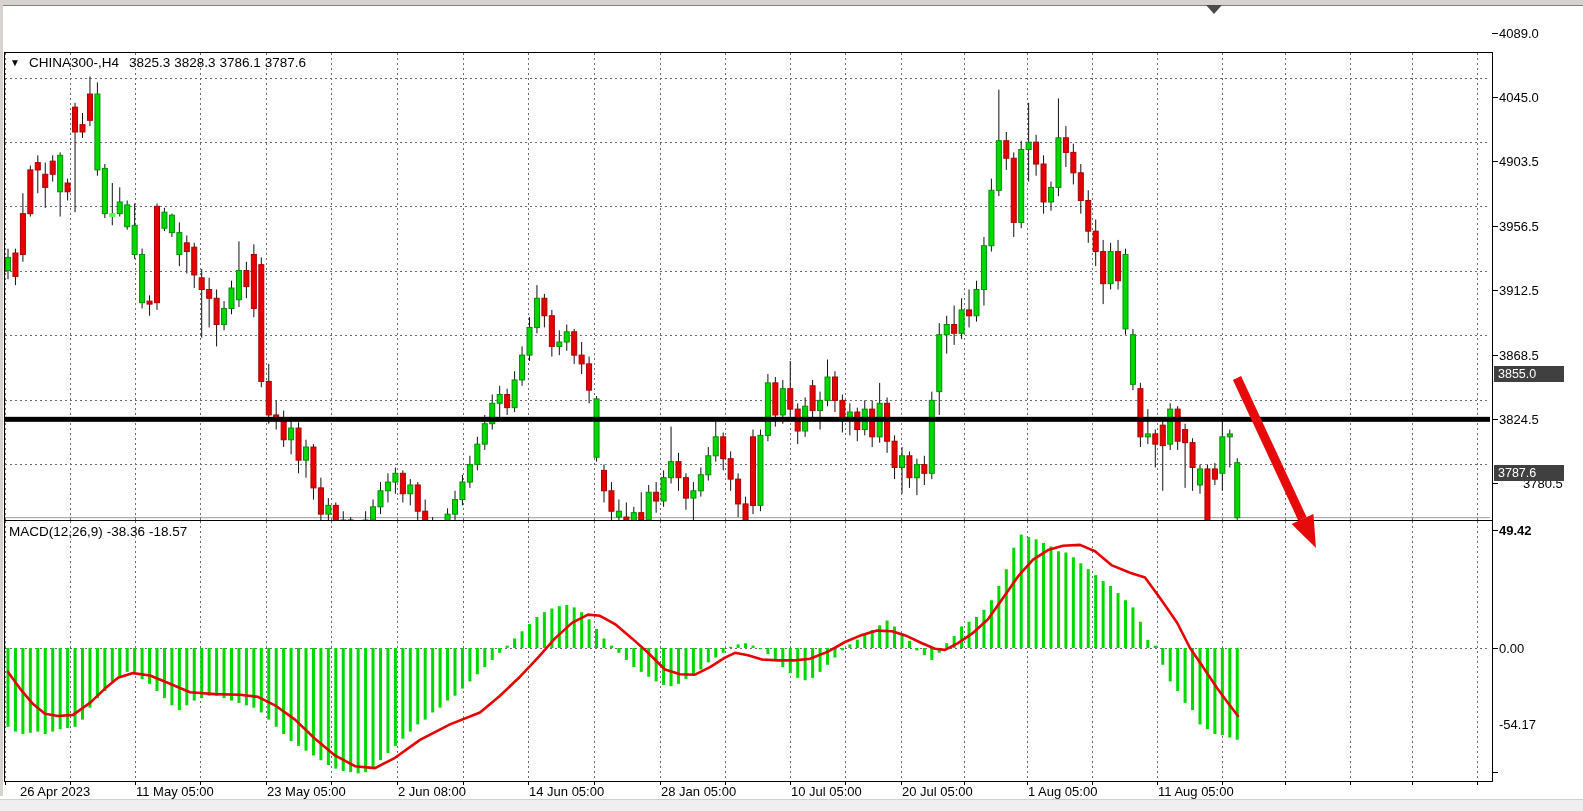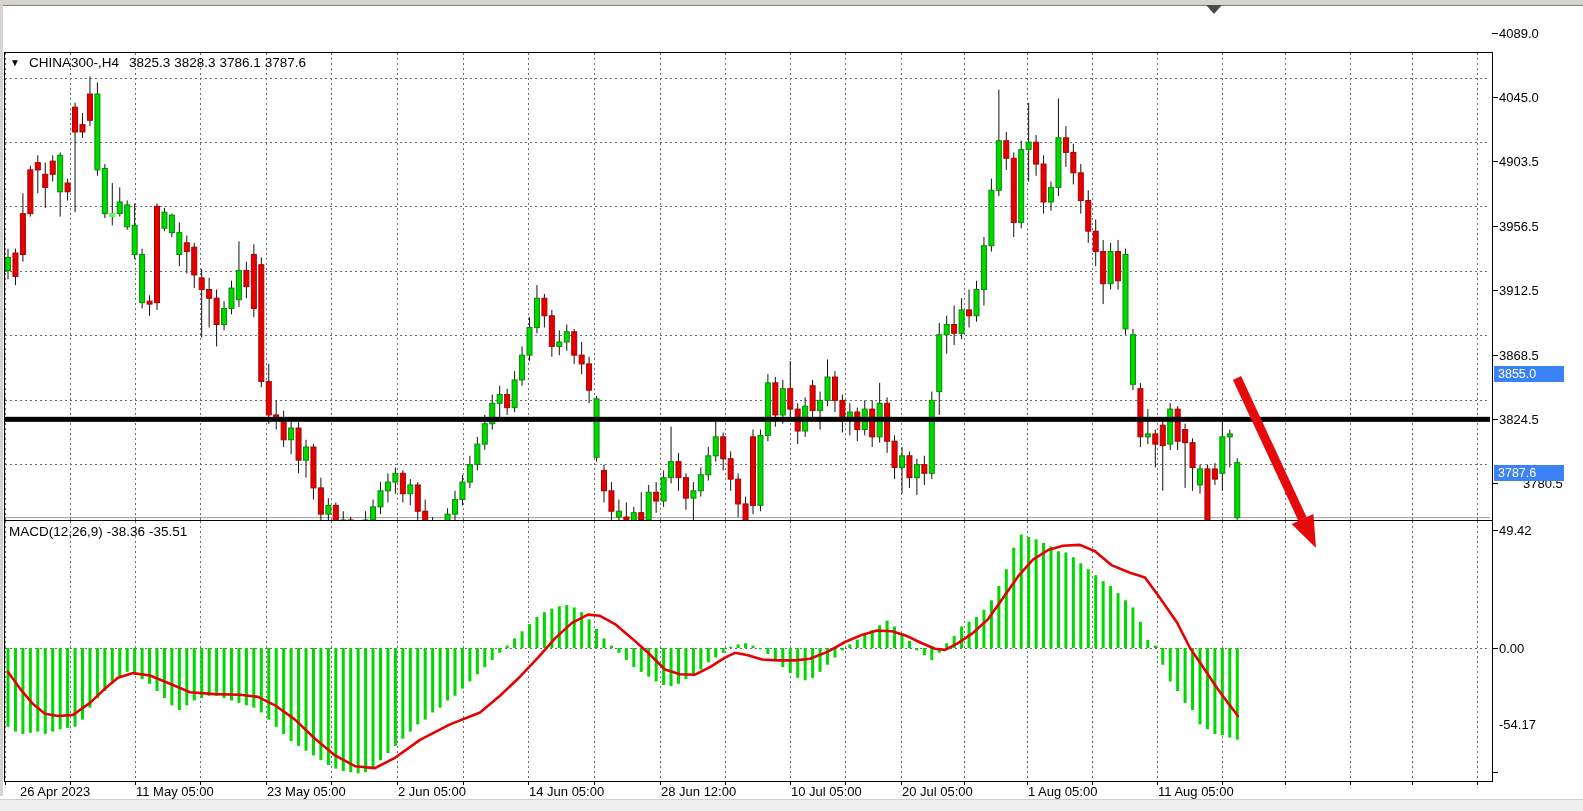--- a/index.html
+++ b/index.html
@@ -21,21 +21,21 @@
   .ohlc-header .sym{margin-right:10px;}
   .ohlc-header span{margin-right:4px;}
   .macd-header{position:absolute;left:4px;top:3px;font-size:13.5px;white-space:nowrap;z-index:5;}
   .macd-header span{margin-right:4px;}
   .plabel{
     position:absolute;left:1499px;width:80px;font-size:13px;transform:translateY(-50%);
     white-space:nowrap;z-index:2;
   }
   .ptick{position:absolute;left:1492px;width:6px;height:1px;background:#000;z-index:2;}
   .ptag{
-    position:absolute;left:1494px;width:66px;height:16px;background:#3b82f6;color:#fff;
+    position:absolute;left:1494px;width:66px;height:16px;background:#404040;color:#fff;
     font-size:12.5px;line-height:16px;padding-left:4px;z-index:4;
   }
   .dlabel{position:absolute;top:784px;font-size:13px;white-space:nowrap;}
   .dtick{position:absolute;top:781px;width:1px;height:4px;background:#000;}
   #overlay{position:absolute;left:0;top:0;pointer-events:none;z-index:6;}
 </style>
 </head>
 <body>
 
 <div class="edge-top"></div>
@@ -615,42 +615,42 @@
         <rect x="1193.5" y="127" width="3" height="76.40639999999996"></rect>
         <rect x="1200.95" y="127" width="3" height="81.18180000000007"></rect>
         <rect x="1208.4" y="127" width="3" height="85.95720000000006"></rect>
         <rect x="1215.8500000000001" y="127" width="3" height="87.15105000000005"></rect>
         <rect x="1223.3" y="127" width="3" height="89.53875000000005"></rect>
         <rect x="1230.75" y="127" width="3" height="91.68768"></rect>
       </g>
       <path d="M3.0 150.9 L15.0 167.6 L28.0 183.1 L40.0 192.7 L53.0 195.0 L68.0 193.9 L85.0 181.9 L100.0 167.6 L113.0 156.8 L128.0 152.1 L145.0 154.5 L165.0 162.8 L185.0 171.2 L210.0 173.1 L235.0 173.8 L253.0 175.9 L270.0 184.3 L290.0 198.6 L310.0 217.7 L330.0 234.4 L350.0 245.2 L370.0 247.1 L390.0 236.8 L415.0 218.9 L445.0 203.4 L475.0 191.5 L495.0 174.8 L515.0 155.7 L533.0 136.6 L550.0 117.4 L567.0 101.9 L583.0 93.6 L595.0 94.8 L610.0 103.1 L627.0 117.4 L643.0 131.8 L660.0 148.5 L675.0 153.3 L690.0 153.7 L705.0 146.1 L720.0 136.6 L730.0 131.8 L743.0 134.2 L757.0 138.5 L773.0 139.4 L790.0 139.4 L805.0 137.7 L823.0 130.6 L840.0 121.0 L857.0 113.9 L872.0 109.6 L887.0 110.3 L902.0 115.1 L917.0 122.2 L930.0 127.7 L940.0 128.9 L953.0 122.2 L967.0 112.7 L983.0 98.3 L998.0 76.9 L1013.0 55.4 L1028.0 38.7 L1043.0 29.1 L1058.0 24.8 L1075.0 23.9 L1090.0 30.3 L1107.0 44.4 L1125.0 51.8 L1140.0 56.6 L1155.0 76.9 L1172.0 101.5 L1185.0 127.0 L1198.0 146.1 L1212.0 166.9 L1223.0 181.9 L1233.0 195.0 " fill="none" stroke="#e60000" stroke-width="2.6" stroke-linejoin="round" stroke-linecap="round"></path>
     </svg>
   <div class="macd-header">
-    <span>MACD(12,26,9)</span><span>-38.36</span><span>-35.51</span>
+    <span>MACD(12,26,9)</span><span>-38.36</span><span>-18.57</span>
   </div>
 </div>
 
 <div id="price-axis">
     <div class="plabel" style="top: 33px;">4089.0</div>
     <div class="ptick" style="top: 33px;"></div>
     <div class="plabel" style="top: 97.1815px;">4045.0</div>
     <div class="ptick" style="top: 97px;"></div>
     <div class="plabel" style="top: 161.363px;">4903.5</div>
     <div class="ptick" style="top: 161px;"></div>
     <div class="plabel" style="top: 226.274px;">3956.5</div>
     <div class="ptick" style="top: 226px;"></div>
     <div class="plabel" style="top: 290.455px;">3912.5</div>
     <div class="ptick" style="top: 290px;"></div>
     <div class="plabel" style="top: 354.637px;">3868.5</div>
     <div class="ptick" style="top: 355px;"></div>
     <div class="plabel" style="top: 418.818px;">3824.5</div>
     <div class="ptick" style="top: 419px;"></div>
     <div class="plabel" style="top: 483px; margin-left: 24px;">3780.5</div>
     <div class="ptick" style="top: 483px;"></div>
-    <div class="plabel" style="top: 530px;">49.42</div>
+    <div class="plabel" style="top: 530px; font-weight: bold;">49.42</div>
     <div class="ptick" style="top: 530px;"></div>
     <div class="plabel" style="top: 648px;">0.00</div>
     <div class="ptick" style="top: 648px;"></div>
     <div class="plabel" style="top: 724px;">-54.17</div>
     <div class="ptick" style="top: 772px;"></div>
     <div class="ptag" style="top: 366.329px;">3855.0</div>
     <div class="ptag" style="top: 464.643px;">3787.6</div>
   </div>
 <div id="time-axis">
     <div class="dtick" style="left: 5px;"></div>
@@ -673,23 +673,23 @@
     <div class="dtick" style="left: 1092px;"></div>
     <div class="dtick" style="left: 1157px;"></div>
     <div class="dtick" style="left: 1222px;"></div>
     <div class="dtick" style="left: 1285px;"></div>
     <div class="dtick" style="left: 1350px;"></div>
     <div class="dtick" style="left: 1412px;"></div>
     <div class="dtick" style="left: 1477px;"></div>
     <div class="dlabel" style="left: 20px;">26 Apr 2023</div>
     <div class="dlabel" style="left: 136px;">11 May 05:00</div>
     <div class="dlabel" style="left: 267px;">23 May 05:00</div>
-    <div class="dlabel" style="left: 398px;">2 Jun 05:00</div>
+    <div class="dlabel" style="left: 398px;">2 Jun 08:00</div>
     <div class="dlabel" style="left: 529px;">14 Jun 05:00</div>
-    <div class="dlabel" style="left: 661px;">28 Jun 12:00</div>
+    <div class="dlabel" style="left: 661px;">28 Jan 05:00</div>
     <div class="dlabel" style="left: 791px;">10 Jul 05:00</div>
     <div class="dlabel" style="left: 902px;">20 Jul 05:00</div>
     <div class="dlabel" style="left: 1028px;">1 Aug 05:00</div>
     <div class="dlabel" style="left: 1158px;">11 Aug 05:00</div>
   </div>
 
 <svg id="overlay" width="1583" height="811">
     <g>
       <line x1="1237" y1="378" x2="1302.5144081410438" y2="518.9803719490816" stroke="#e60a0a" stroke-width="9"></line>
       <polygon points="1316,548 1291.6320476219494,524.0374688961901 1313.3967686601382,513.923275001973" fill="#e60a0a"></polygon>

